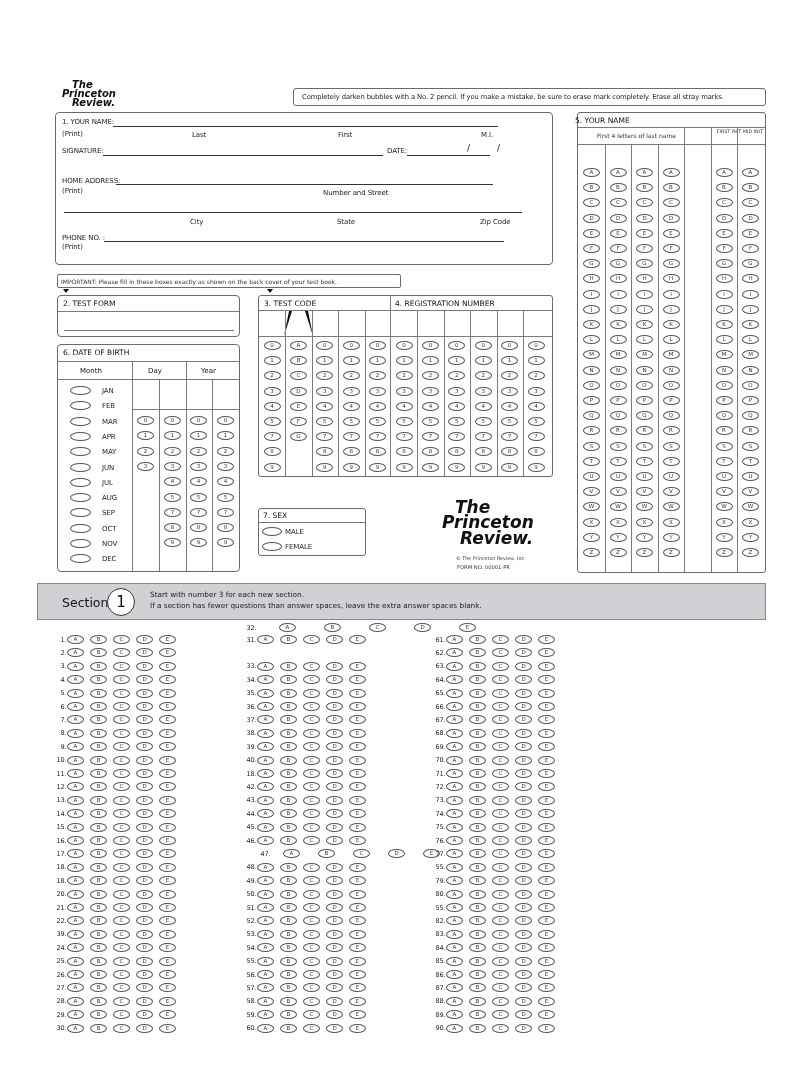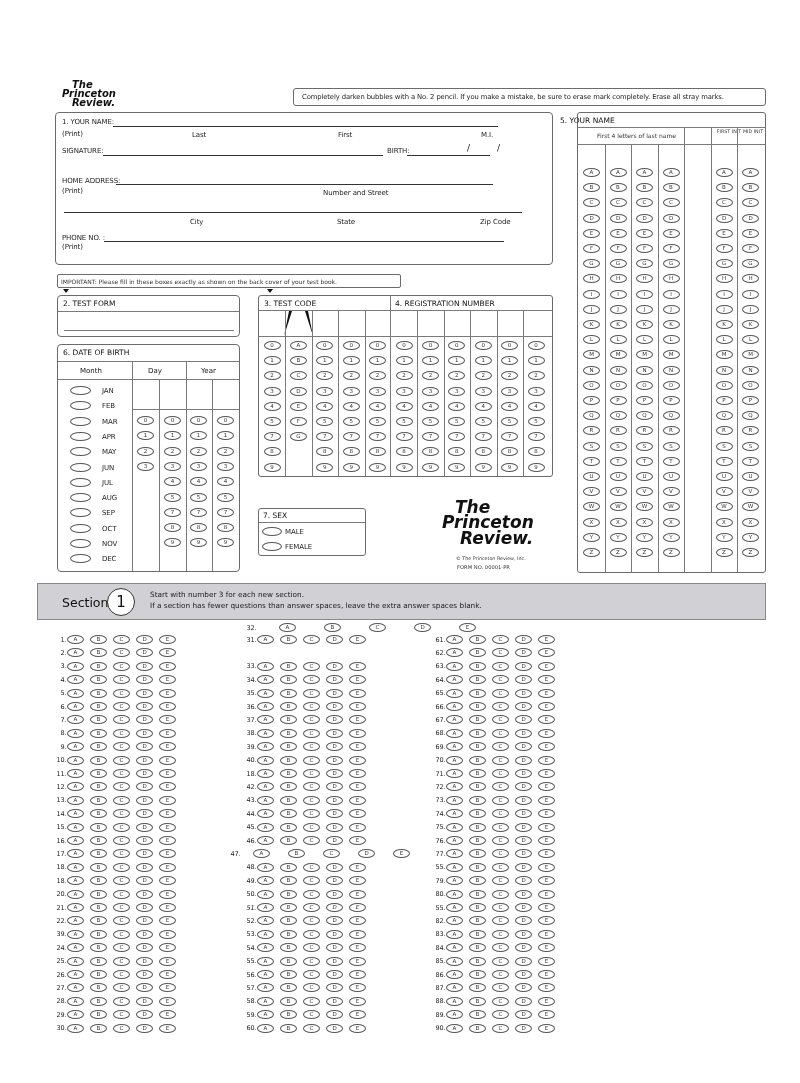--- a/index.html
+++ b/index.html
@@ -49,21 +49,21 @@
 
 <div class="box" style="left:55px; top:112px; width:498px; height:153px;"></div>
 <div class="lbl abs" style="left:62px; top:118px;">1. YOUR NAME:</div>
 <div class="uline" style="left:113px; top:126px; width:385px;"></div>
 <div class="lbl abs" style="left:62px; top:130px;">(Print)</div>
 <div class="lbl abs" style="left:192px; top:131px;">Last</div>
 <div class="lbl abs" style="left:338px; top:131px;">First</div>
 <div class="lbl abs" style="left:481px; top:131px;">M.I.</div>
 <div class="lbl abs" style="left:62px; top:147px;">SIGNATURE:</div>
 <div class="uline" style="left:103px; top:155px; width:280px;"></div>
-<div class="lbl abs" style="left:387px; top:147px;">BIRTH:</div>
+<div class="lbl abs" style="left:387px; top:147px;">DATE:</div>
 <div class="uline" style="left:407px; top:155px; width:83px;"></div>
 <div class="lbl abs" style="left:467px; top:143px; font-size:9px;">/</div>
 <div class="lbl abs" style="left:497px; top:143px; font-size:9px;">/</div>
 
 <div class="lbl abs" style="left:62px; top:177px;">HOME ADDRESS:</div>
 <div class="uline" style="left:116px; top:184px; width:377px;"></div>
 <div class="lbl abs" style="left:62px; top:187px;">(Print)</div>
 <div class="lbl abs" style="left:323px; top:189px;">Number and Street</div>
 <div class="uline" style="left:64px; top:212px; width:458px;"></div>
 <div class="lbl abs" style="left:190px; top:218px;">City</div>
@@ -285,21 +285,21 @@
 
 <div class="logo" style="left:436px; top:500px;">
   <div style="font-size:17px; margin-left:19px;">The</div>
   <div style="font-size:17px; margin-left:6px;">Princeton</div>
   <div style="font-size:17px; margin-left:24px;">Review.</div>
 </div>
 <div class="lbl-sm abs" style="left:456px; top:556px; font-size:4.8px;">© The Princeton Review, Inc.</div>
 <div class="lbl-sm abs" style="left:457px; top:564px; font-size:5.2px;">FORM NO. 00001-PR</div>
 
 <div class="box" style="left:577px; top:112px; width:189px; height:461px; border-radius:3px;"></div>
-<div class="hdr abs" style="left:560px; top:116px;">5. YOUR NAME</div>
+<div class="hdr abs" style="left:575px; top:116px;">5. YOUR NAME</div>
 <div class="hline" style="left:578px; top:127px; width:187px;"></div>
 <div class="hline" style="left:578px; top:144px; width:187px;"></div>
 <div class="lbl-sm abs" style="left:597px; top:132px;">First 4 letters of last name</div>
 <div class="lbl-sm abs" style="left:716px; top:129px; width:26px; white-space:normal; text-align:center; font-size:4.8px; line-height:5.5px;">FIRST INIT</div>
 <div class="lbl-sm abs" style="left:741px; top:129px; width:24px; white-space:normal; text-align:center; font-size:4.8px; line-height:5.5px;">MID INIT</div>
 <div id="name-grid">
     <div class="vline" style="left: 604.5px; top: 144px; height: 428px;"></div>
     <div class="vline" style="left: 631px; top: 144px; height: 428px;"></div>
     <div class="vline" style="left: 657.5px; top: 144px; height: 428px;"></div>
     <div class="vline" style="left: 684px; top: 127px; height: 445px;"></div>
@@ -831,21 +831,21 @@
       <span class="qb">E</span>
     </div>
     <div class="qrow" style="left: 242px; top: 834px;">
       <span class="qnum">46.</span>
       <span class="qb">A</span>
       <span class="qb">B</span>
       <span class="qb">C</span>
       <span class="qb">D</span>
       <span class="qb">E</span>
     </div>
-    <div class="qrow" style="left: 226px; top: 847.4px; gap: 12px;">
+    <div class="qrow" style="left: 256px; top: 847.4px; gap: 12px;">
       <span class="qnum">47.</span>
       <span class="qb">A</span>
       <span class="qb">B</span>
       <span class="qb">C</span>
       <span class="qb">D</span>
       <span class="qb">E</span>
     </div>
     <div class="qrow" style="left: 242px; top: 860.8px;">
       <span class="qnum">48.</span>
       <span class="qb">A</span>

